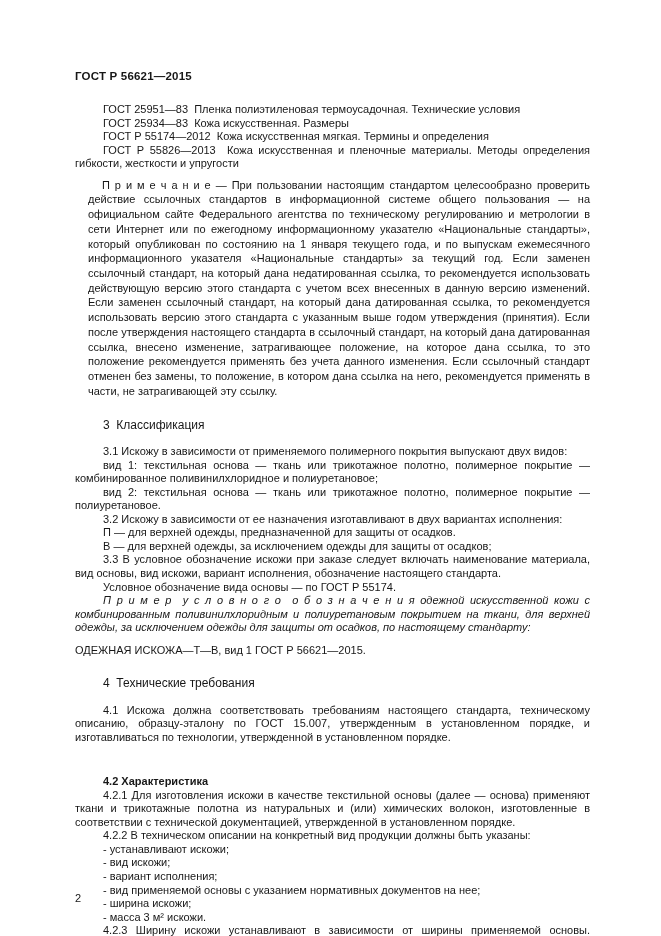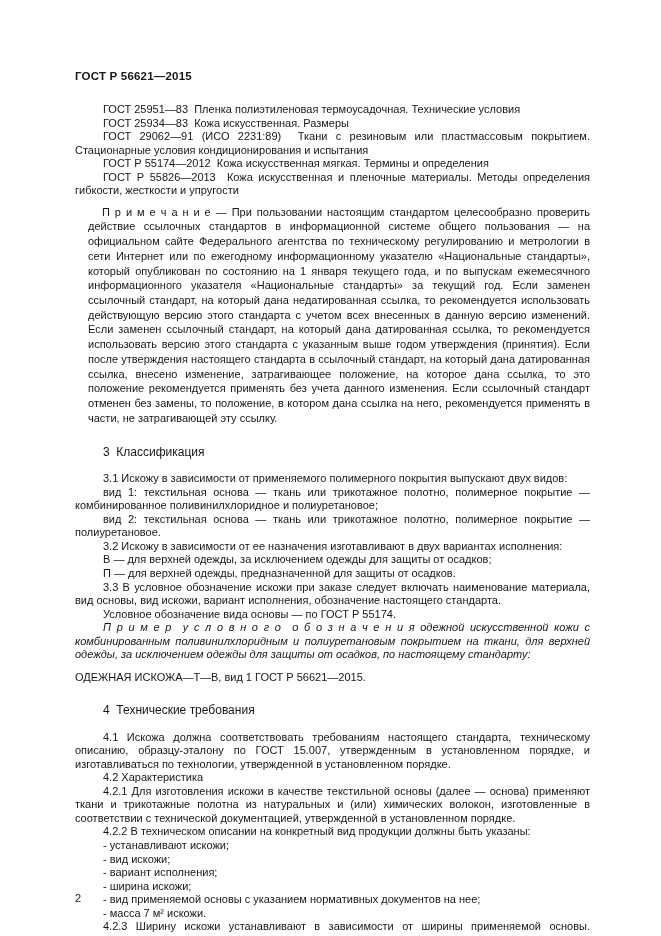--- a/index.html
+++ b/index.html
@@ -35,21 +35,21 @@
     text-indent: 14px;
     text-align: justify;
   }
   h2 {
     font-size: 12px;
     font-weight: normal;
     margin: 19px 0 13px 0;
     text-indent: 28px;
     text-align: left;
   }
-  .subhead { font-weight: normal; }
+  .subhead { font-weight: bold; margin-top: 31px; }
   .example-intro { font-style: italic; }
   .example {
     text-indent: 0;
     margin: 9px 0 9px 0;
   }
   .page-number {
     position: absolute;
     left: 75px;
     bottom: 44px;
     font-size: 11px;
@@ -59,52 +59,51 @@
 <body>
 
 <div class="page">
 
   <div class="doc-number">ГОСТ Р 56621—2015</div>
 
   <div class="body-text">
 
     <p class="indent">ГОСТ 25951—83&nbsp; Пленка полиэтиленовая термоусадочная. Технические условия</p>
     <p class="indent">ГОСТ 25934—83&nbsp; Кожа искусственная. Размеры</p>
-    <p class="indent">ГОСТ 29062—91 (ИСО 2231:89)&nbsp; Ткани с резиновым или пластмассовым покрытием. Стационарные условия кондиционирования и испытания</p>
     <p class="indent">ГОСТ Р 55174—2012&nbsp; Кожа искусственная мягкая. Термины и определения</p>
     <p class="indent">ГОСТ Р 55826—2013&nbsp; Кожа искусственная и пленочные материалы. Методы определения гибкости, жесткости и упругости</p>
 
     <p class="note">П р и м е ч а н и е — При пользовании настоящим стандартом целесообразно проверить действие ссылочных стандартов в информационной системе общего пользования — на официальном сайте Федерального агентства по техническому регулированию и метрологии в сети Интернет или по ежегодному информационному указателю «Национальные стандарты», который опубликован по состоянию на 1 января текущего года, и по выпускам ежемесячного информационного указателя «Национальные стандарты» за текущий год. Если заменен ссылочный стандарт, на который дана недатированная ссылка, то рекомендуется использовать действующую версию этого стандарта с учетом всех внесенных в данную версию изменений. Если заменен ссылочный стандарт, на который дана датированная ссылка, то рекомендуется использовать версию этого стандарта с указанным выше годом утверждения (принятия). Если после утверждения настоящего стандарта в ссылочный стандарт, на который дана датированная ссылка, внесено изменение, затрагивающее положение, на которое дана ссылка, то это положение рекомендуется применять без учета данного изменения. Если ссылочный стандарт отменен без замены, то положение, в котором дана ссылка на него, рекомендуется применять в части, не затрагивающей эту ссылку.</p>
 
     <h2>3&nbsp;&nbsp;Классификация</h2>
 
     <p class="indent">3.1 Искожу в зависимости от применяемого полимерного покрытия выпускают двух видов:</p>
     <p class="indent">вид 1: текстильная основа — ткань или трикотажное полотно, полимерное покрытие — комбинированное поливинилхлоридное и полиуретановое;</p>
     <p class="indent">вид 2: текстильная основа — ткань или трикотажное полотно, полимерное покрытие — полиуретановое.</p>
     <p class="indent">3.2 Искожу в зависимости от ее назначения изготавливают в двух вариантах исполнения:</p>
+    <p class="indent">П — для верхней одежды, предназначенной для защиты от осадков.</p>
     <p class="indent">В — для верхней одежды, за исключением одежды для защиты от осадков;</p>
-    <p class="indent">П — для верхней одежды, предназначенной для защиты от осадков.</p>
     <p class="indent">3.3 В условное обозначение искожи при заказе следует включать наименование материала, вид основы, вид искожи, вариант исполнения, обозначение настоящего стандарта.</p>
     <p class="indent">Условное обозначение вида основы — по ГОСТ Р 55174.</p>
     <p class="indent example-intro">П р и м е р&nbsp;&nbsp;у с л о в н о г о&nbsp;&nbsp;о б о з н а ч е н и я одежной искусственной кожи с комбинированным поливинилхлоридным и полиуретановым покрытием на ткани, для верхней одежды, за исключением одежды для защиты от осадков, по настоящему стандарту:</p>
     <p class="example">ОДЕЖНАЯ ИСКОЖА—Т—В, вид 1 ГОСТ Р 56621—2015.</p>
 
     <h2>4&nbsp;&nbsp;Технические требования</h2>
 
     <p class="indent">4.1 Искожа должна соответствовать требованиям настоящего стандарта, техническому описанию, образцу-эталону по ГОСТ 15.007, утвержденным в установленном порядке, и изготавливаться по технологии, утвержденной в установленном порядке.</p>
     <p class="indent subhead">4.2 Характеристика</p>
     <p class="indent">4.2.1 Для изготовления искожи в качестве текстильной основы (далее — основа) применяют ткани и трикотажные полотна из натуральных и (или) химических волокон, изготовленные в соответствии с технической документацией, утвержденной в установленном порядке.</p>
     <p class="indent">4.2.2 В техническом описании на конкретный вид продукции должны быть указаны:</p>
 
     <p class="indent">- устанавливают искожи;</p>
     <p class="indent">- вид искожи;</p>
     <p class="indent">- вариант исполнения;</p>
+    <p class="indent">- вид применяемой основы с указанием нормативных документов на нее;</p>
     <p class="indent">- ширина искожи;</p>
-    <p class="indent">- вид применяемой основы с указанием нормативных документов на нее;</p>
-    <p class="indent">- масса 7 м² искожи.</p>
+    <p class="indent">- масса 3 м² искожи.</p>
 
     <p class="indent">4.2.3 Ширину искожи устанавливают в зависимости от ширины применяемой основы. Допускаемые отклонения — по ГОСТ 25934.</p>
     <p class="indent">По согласованию с заказчиком допускаются другие значения ширины.</p>
 
   </div>
 
   <div class="page-number">2</div>
 
 </div>
 

